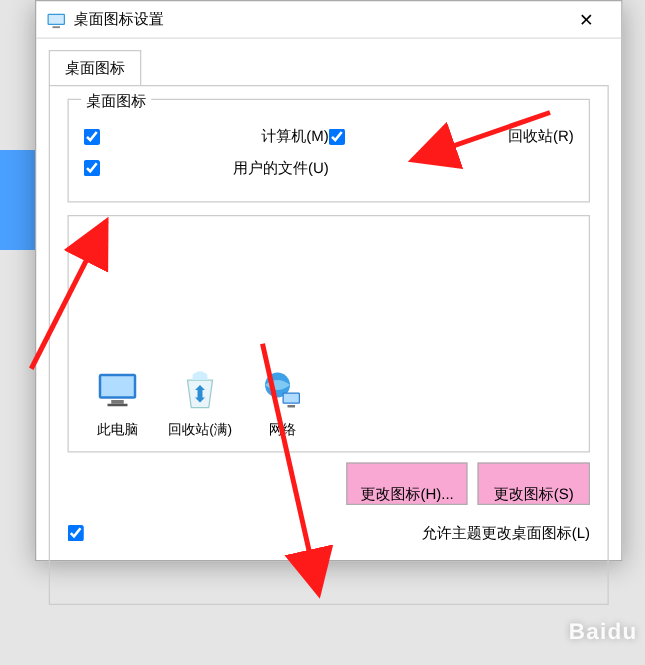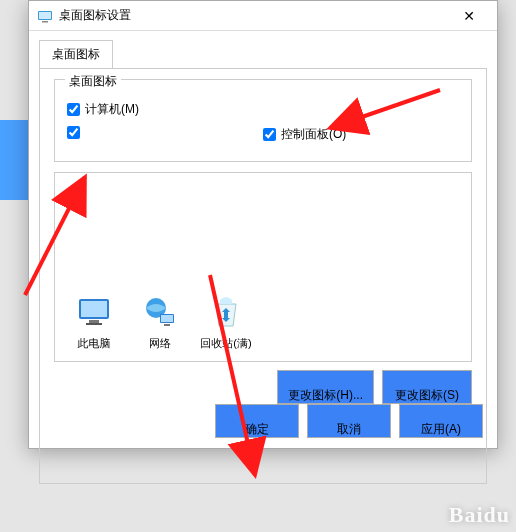--- a/index.html
+++ b/index.html
@@ -11,32 +11,32 @@
 .titlebar-title { flex: 1; font-size: 12px; }
 .close-btn { width: 40px; height: 28px; display: flex; align-items: center; justify-content: center; cursor: pointer; font-size: 14px; }
 .tab-area { padding: 8px 10px 0 10px; }
 .tab { display: inline-block; padding: 5px 12px; border: 1px solid #ccc; border-bottom: 1px solid #fff; background: #fff; position: relative; top: 1px; font-size: 12px; }
 .tab-content { border: 1px solid #ccc; padding: 10px 14px 14px 14px; height: 416px; position: relative; }
 .fieldset { border: 1px solid #ccc; padding: 10px 12px 14px 12px; margin-bottom: 10px; }
 .fieldset-legend { padding: 0 4px; background: #fff; position: relative; top: -17px; left: -2px; display: inline-block; font-size: 12px; }
 .fieldset-body { margin-top: -10px; }
 .check-row { display: flex; }
 .check-col { width: 50%; padding: 4px 0; }
-.checkbox-label { display: flex; align-items: center; cursor: pointer; }
+.checkbox-label { display: flex; align-items: center; cursor: pointer; justify-content: space-between; }
 .checkbox-label input { margin-right: 5px; }
 .icon-box { border: 1px solid #ccc; height: 190px; padding: 10px 6px; display: flex; align-items: flex-end; }
 .icon-item { width: 66px; text-align: center; font-size: 11px; }
 .icon-visual { width: 36px; height: 36px; margin: 0 auto 6px auto; display: flex; align-items: center; justify-content: center; }
 .btn-row { display: flex; justify-content: flex-end; gap: 8px; margin-top: 8px; }
-.btn { min-width: 90px; height: 24px; border: 1px solid #adadad; background: #3b82f6; font-size: 12px; cursor: pointer; padding: 16px 10px; }
+.btn { min-width: 90px; height: 24px; border: 1px solid #adadad; background: #f9a8d4; font-size: 12px; cursor: pointer; padding: 16px 10px; }
 .bottom-check { margin-top: 14px; }
 .dialog-buttons { position: absolute; bottom: 10px; right: 14px; display: flex; gap: 8px; }
 .dialog-buttons .btn { min-width: 84px; }
 svg.arrow { position: absolute; pointer-events: none; }
-.watermark { position: absolute; right: 6px; bottom: 4px; color: rgba(255,255,255,0.9); font-size: 22px; font-weight: bold; letter-spacing: 1px; text-shadow: 0 0 6px rgba(0,0,0,0.25); font-family: Liberation Serif, serif; }
+.watermark { position: absolute; right: 6px; bottom: 16px; color: rgba(255,255,255,0.9); font-size: 18px; font-weight: bold; letter-spacing: 1px; text-shadow: 0 0 6px rgba(0,0,0,0.25); font-family: Liberation Sans, sans-serif; }
 </style>
 </head>
 <body>
 
 <div class="bg-strip"></div>
 
 <div class="dialog">
   <div class="titlebar">
     <span class="titlebar-icon">
       <svg viewBox="0 0 16 16" width="16" height="16">
@@ -58,31 +58,32 @@
       <div class="fieldset">
         <span class="fieldset-legend">桌面图标</span>
         <div class="fieldset-body">
           <div class="check-row">
             <div class="check-col">
               <label class="checkbox-label">
                 <input type="checkbox" checked="" style="">
                 <span>计算机(M)</span>
               </label>
             </div>
+            <div class="check-col">
+              <label class="checkbox-label">
+                <input type="checkbox" checked="" style="">
+                <span>回收站(R)</span>
+              </label>
+            </div>
           </div>
           <div class="check-row">
             <div class="check-col">
               <label class="checkbox-label">
                 <input type="checkbox" checked="" style="">
-              </label>
-            </div>
-            <div class="check-col">
-              <label class="checkbox-label">
-                <input type="checkbox" checked="" style="">
-                <span>控制面板(O)</span>
+                <span>用户的文件(U)</span>
               </label>
             </div>
           </div>
         </div>
       </div>
 
       <div class="icon-box">
         <div class="icon-item">
           <div class="icon-visual">
             <svg viewBox="0 0 36 36" width="36" height="36">
@@ -90,55 +91,56 @@
                 <rect x="5" y="7" width="26" height="16" fill="#b0dcff"></rect>
                 <rect x="13" y="26" width="10" height="3" fill="#777"></rect>
                 <rect x="10" y="29" width="16" height="2" fill="#555"></rect>
               </svg>
           </div>
           <div>此电脑</div>
         </div>
         <div class="icon-item">
           <div class="icon-visual">
             <svg viewBox="0 0 36 36" width="36" height="36">
+                <path d="M8 10 L28 10 L25 32 L11 32 Z" fill="#e9f4fb" stroke="#9cc" stroke-width="1"></path>
+                <path d="M12 6 Q18 0 24 6 L24 10 L12 10 Z" fill="#cfeeff"></path>
+                <path d="M14 18 L18 14 L22 18 L20 18 L20 24 L22 24 L18 28 L14 24 L16 24 L16 18 Z" fill="#2d8fd3"></path>
+              </svg>
+          </div>
+          <div>回收站(满)</div>
+        </div>
+        <div class="icon-item">
+          <div class="icon-visual">
+            <svg viewBox="0 0 36 36" width="36" height="36">
                 <circle cx="14" cy="14" r="10" fill="#3ea0e6"></circle>
                 <path d="M4 14 Q14 6 24 14 Q14 22 4 14" fill="#7fc9f5"></path>
                 <rect x="18" y="20" width="14" height="9" rx="1" fill="#2d7fd3"></rect>
                 <rect x="19" y="21" width="12" height="7" fill="#b0dcff"></rect>
                 <rect x="22" y="30" width="6" height="2" fill="#777"></rect>
               </svg>
           </div>
           <div>网络</div>
         </div>
-        <div class="icon-item">
-          <div class="icon-visual">
-            <svg viewBox="0 0 36 36" width="36" height="36">
-                <path d="M8 10 L28 10 L25 32 L11 32 Z" fill="#e9f4fb" stroke="#9cc" stroke-width="1"></path>
-                <path d="M12 6 Q18 0 24 6 L24 10 L12 10 Z" fill="#cfeeff"></path>
-                <path d="M14 18 L18 14 L22 18 L20 18 L20 24 L22 24 L18 28 L14 24 L16 24 L16 18 Z" fill="#2d8fd3"></path>
-              </svg>
-          </div>
-          <div>回收站(满)</div>
-        </div>
       </div>
 
       <div class="btn-row">
         <button class="btn"><span>更改图标(H)...</span></button>
         <button class="btn"><span>更改图标(S)</span></button>
       </div>
 
+      <div class="bottom-check">
+        <label class="checkbox-label">
+          <input type="checkbox" checked="" style="">
+          <span>允许主题更改桌面图标(L)</span>
+        </label>
+      </div>
 
     </div>
   </div>
 
-  <div class="dialog-buttons">
-    <button class="btn"><span>确定</span></button>
-    <button class="btn"><span>取消</span></button>
-    <button class="btn"><span>应用(A)</span></button>
-  </div>
 </div>
 
 <svg class="arrow" style="left:0;top:0" width="516" height="532">
   <defs>
     <marker id="ah" markerWidth="12" markerHeight="12" refX="9" refY="5" orient="auto">
       <path d="M0 0 L10 5 L0 10 Z" fill="#ff1a1a"></path>
     </marker>
   </defs>
   <line x1="440" y1="90" x2="330" y2="128" stroke="#ff1a1a" stroke-width="4" marker-end="url(#ah)"></line>
   <line x1="25" y1="295" x2="85" y2="177" stroke="#ff1a1a" stroke-width="4" marker-end="url(#ah)"></line>

